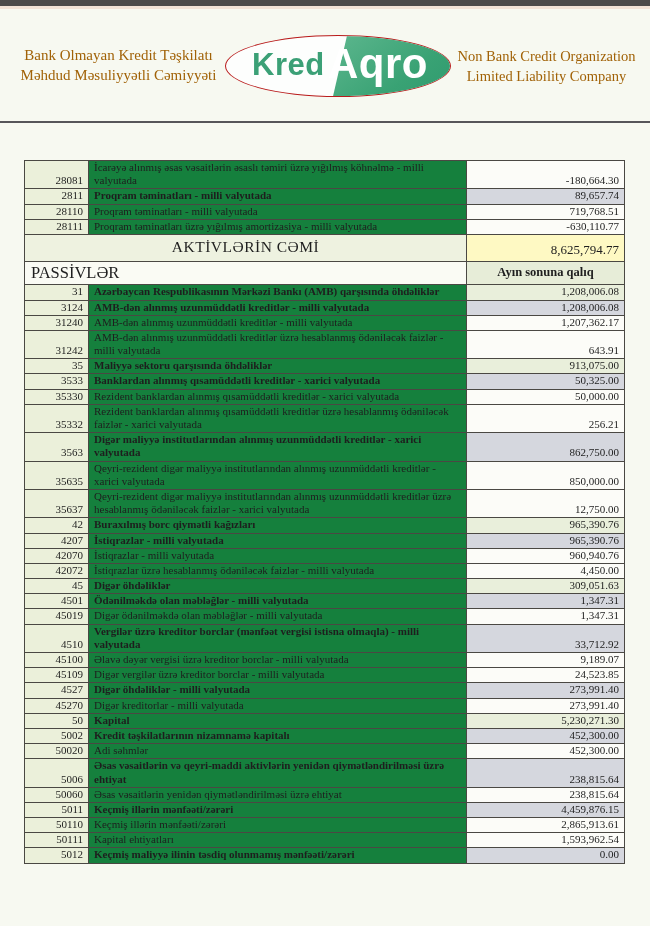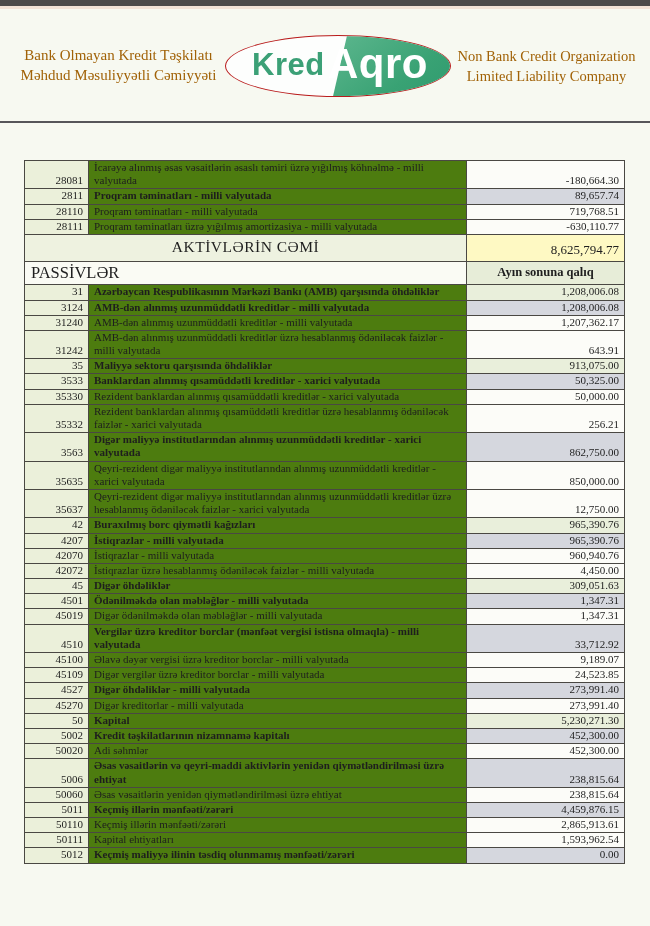--- a/index.html
+++ b/index.html
@@ -43,21 +43,21 @@
   .rule { border-top: 2px solid #57565a; margin-top: 8px; }
 
   
   table.stmt {
     border-collapse: collapse; table-layout: fixed;
     width: 600px; margin: 37px 0 0 24px;
     font-size: 11px; color: #1e1e1e;
   }
   .stmt td { border: 1px solid #4a4843; line-height: 1.2; }
   .stmt .num   { text-align: right; vertical-align: bottom; padding: 0 5px 1px 2px; background: #ebf0da; }
-  .stmt .label { vertical-align: bottom; padding: 0 4px 1px 5px; background: #4d7c0f; }
+  .stmt .label { vertical-align: bottom; padding: 0 4px 1px 5px; background: #15803d; }
   .stmt .value { text-align: right; vertical-align: bottom; padding: 0 5px 1px 2px; background: #fcfcf8; }
   tr.r-sub .label, tr.r-group .label { font-weight: bold; }
   tr.r-sub  .value { background: #d5d7de; }
   tr.r-group .value { background: #e9efdb; }
 
   tr.total-row .total-label {
     text-align: center; font-size: 15.5px; background: #eef2e0;
     padding: 3px 0 4px 0; letter-spacing: 0.5px;
   }
   tr.total-row .total-value {

